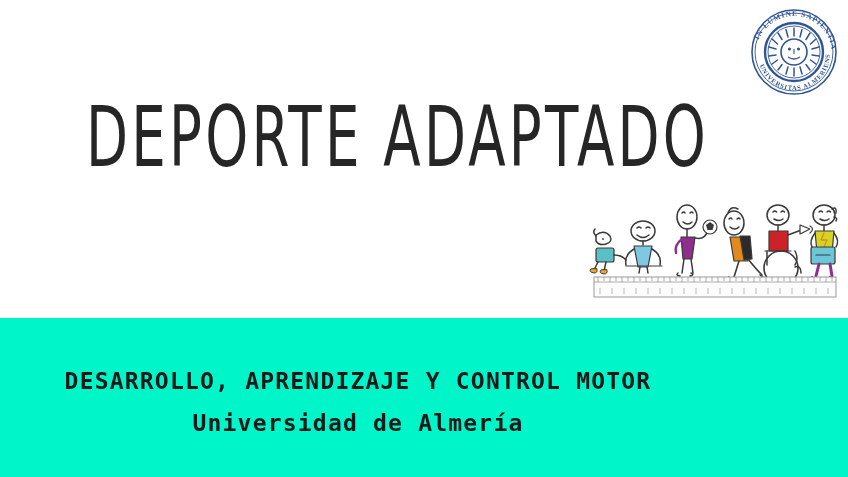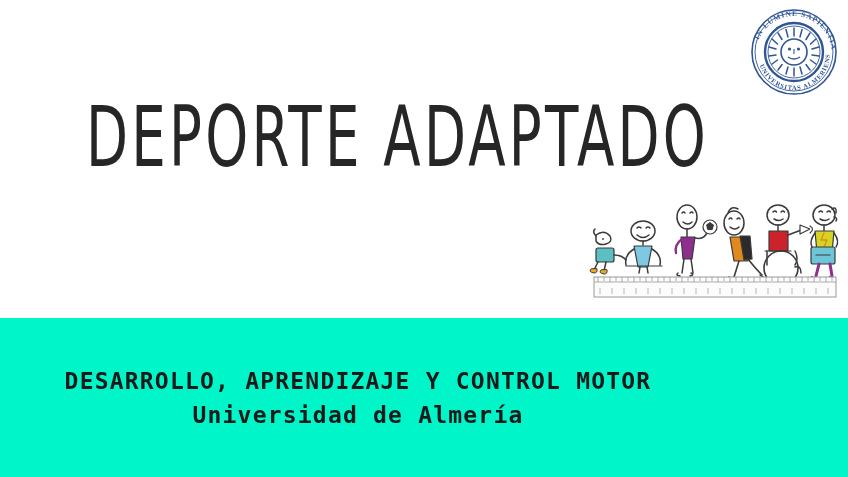--- a/index.html
+++ b/index.html
@@ -78,21 +78,21 @@
   }
   .band-line1 {
     font-size: 23px;
     letter-spacing: 1.2px;
     line-height: 30px;
   }
   .band-line2 {
     font-size: 23px;
     letter-spacing: 1.2px;
     line-height: 30px;
-    margin-top: 4px;
+    margin-top: 12px;
   }
 </style>
 </head>
 <body>
 
 <div class="slide">
 
   <div class="seal">
     <svg viewBox="0 0 100 94" xmlns="http://www.w3.org/2000/svg" aria-hidden="true">
       <defs>

